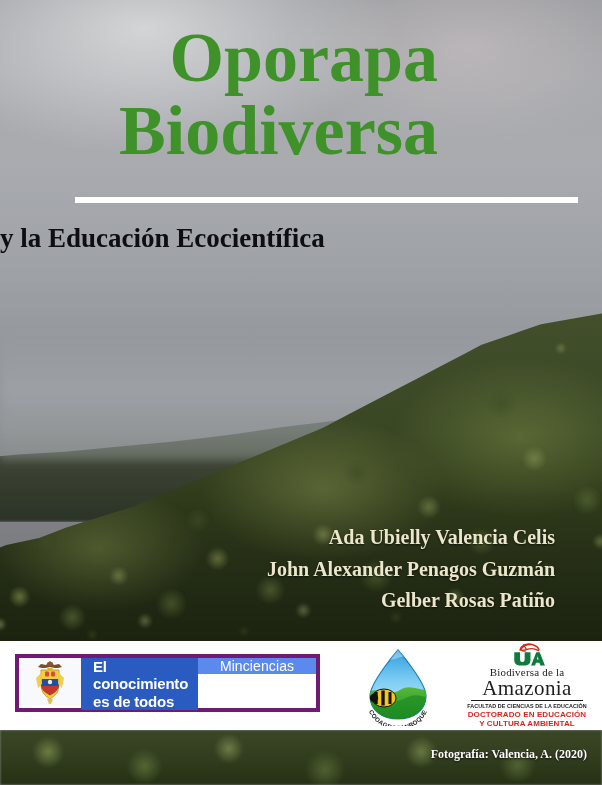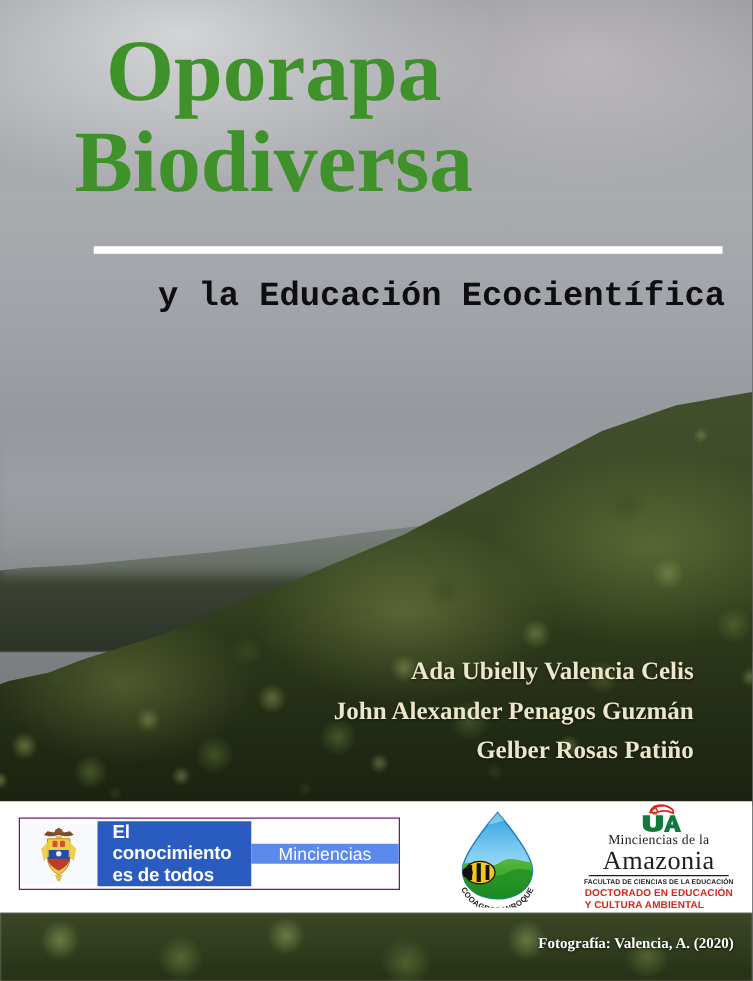--- a/index.html
+++ b/index.html
@@ -102,43 +102,43 @@
       radial-gradient(circle 20px at 54% 72%, rgba(86,104,52,.85) 0%, rgba(86,104,52,0) 100%),
       radial-gradient(circle 16px at 70% 40%, rgba(126,144,80,.7) 0%, rgba(126,144,80,0) 100%),
       radial-gradient(circle 18px at 86% 64%, rgba(88,106,54,.85) 0%, rgba(88,106,54,0) 100%),
       linear-gradient(180deg,#3b4726 0%,#303c1d 55%,#263015 100%);
     filter:blur(.9px);
   }
 
   
   .title-block{
     position:absolute;left:0;top:24px;width:478px;
-    text-align:center;padding-right:40px;box-sizing:border-box;
+    text-align:right;padding-right:40px;box-sizing:border-box;
   }
   .title-line{
     display:block;
     color:#3f9129;
     font-family:"Liberation Serif",serif;
     font-weight:bold;
     font-size:70px;
     line-height:0.96;
     letter-spacing:0px;
   }
   .title-line.second{margin-top:6px;}
 
   .rule{
     position:absolute;left:75px;top:197px;width:503px;height:6px;
     background:#ffffff;
   }
 
   .subtitle{
     position:absolute;left:0;top:222px;width:602px;
-    text-align:right;padding-right:22px;box-sizing:border-box;
+    text-align:left;padding-right:38px;box-sizing:border-box;
     color:#0d0d12;
-    font-family:Liberation Mono, monospace;
+    font-family:Liberation Serif, serif;
     font-weight:bold;
     font-size:27px;
     line-height:1.2;
   }
 
   .authors{
     position:absolute;left:0;top:522px;width:587px;
     text-align:right;padding-right:32px;box-sizing:border-box;
   }
   .author{
@@ -163,22 +163,22 @@
   
   .logo-band{
     position:absolute;left:0;top:641px;width:602px;height:89px;
     background:#ffffff;
   }
 
   
   .minciencias{
     position:absolute;left:15px;top:13px;
     width:305px;height:58px;
-    display:flex;align-items:center;
-    border:1px solid #701a75;
+    display:flex;align-items:flex-start;
+    border:4px solid #701a75;
     box-sizing:border-box;
   }
   .mc-seal{
     width:62px;background:#f7f9fd;
     display:flex;align-items:center;justify-content:center;
   }
   .mc-blue{
     flex:1;background:#2a5bc0;
     display:flex;align-items:center;
     padding-left:12px;
@@ -214,21 +214,21 @@
     font-size:21px;letter-spacing:.4px;line-height:1;margin-bottom:1px;
   }
   .udla-rule{width:112px;height:1px;background:#1d1d1d;margin-bottom:2px;}
   .udla-l3{
     color:#232323;font-family:"Liberation Sans",sans-serif;
     font-weight:bold;font-size:5.4px;letter-spacing:.1px;line-height:1.25;
   }
   .udla-l4{
     color:#d9261c;font-family:"Liberation Sans",sans-serif;
     font-weight:bold;font-size:8px;letter-spacing:.1px;line-height:1.22;
-    white-space:pre-line;
+    white-space:pre-line;text-align:center;
   }
 </style>
 </head>
 <body>
 
 <div class="cover">
 
   <div class="photo">
     <div class="sky"></div>
     <div class="ridge-far"></div>
@@ -329,21 +329,21 @@
       <svg class="udla-mark" width="64" height="40" viewBox="0 0 64 40" aria-hidden="true">
 
         <path d="M20 12 C22 3 34 0 42 3 C50 6 53 10 52 13 C46 10 38 9 32 11 C27 12.6 23 13 20 12 Z" fill="none" stroke="#d9261c" stroke-width="2.4" stroke-linecap="round"></path>
         <path d="M21 12 C24 5 32 2 38 3" fill="none" stroke="#d9261c" stroke-width="2.4" stroke-linecap="round"></path>
         <path d="M26 3 L31 11" stroke="#d9261c" stroke-width="2" stroke-linecap="round"></path>
         <path d="M24 13 L30 13 L30 15 L24 15 Z" fill="#d9261c"></path>
 
         <path d="M10 16 L20 16 L20 29 Q20 33 24 33 Q28 33 28 29 L28 16 L38 16 L38 30 Q38 39 24 39 Q10 39 10 30 Z" fill="#0e7a3c"></path>
         <path d="M39 39 L48 16 L54 16 L63 39 L55 39 L53.4 34 L47.6 34 L46 39 Z M49 28.5 L52 28.5 L50.5 23 Z" fill="#0e7a3c"></path>
       </svg>
-      <div class="udla-l1">Minciencias de la</div>
+      <div class="udla-l1">Biodiversa de la</div>
       <div class="udla-l2">Amazonia</div>
       <div class="udla-rule"></div>
       <div class="udla-l3">FACULTAD DE CIENCIAS DE LA EDUCACIÓN</div>
       <div class="udla-l4">DOCTORADO EN EDUCACIÓN
 Y CULTURA AMBIENTAL</div>
     </div>
 
   </div>
 
   <div class="credit">Fotografía: Valencia, A. (2020)</div>

